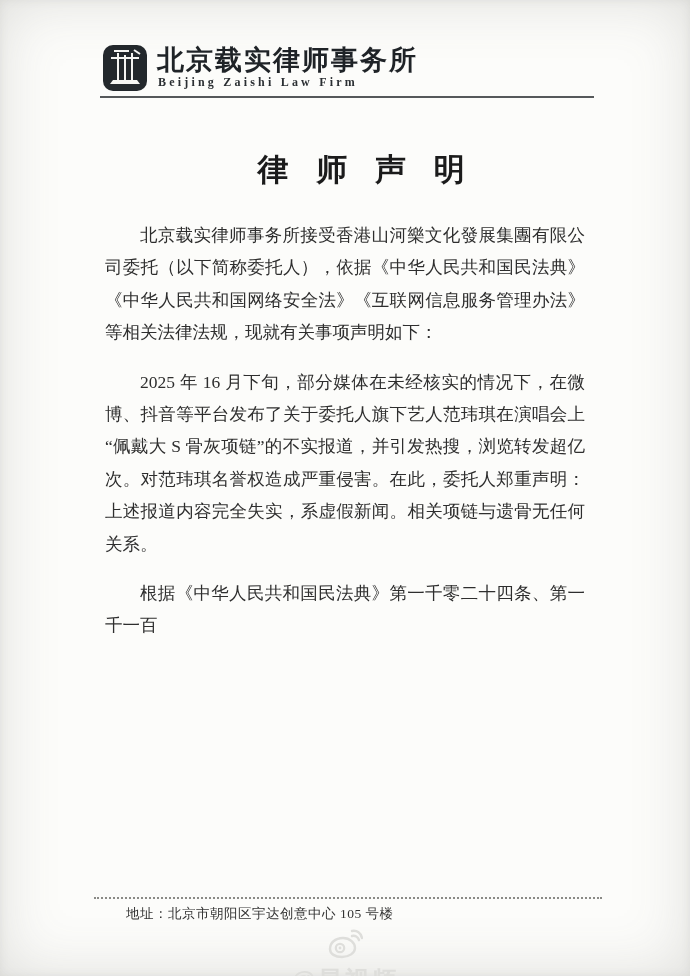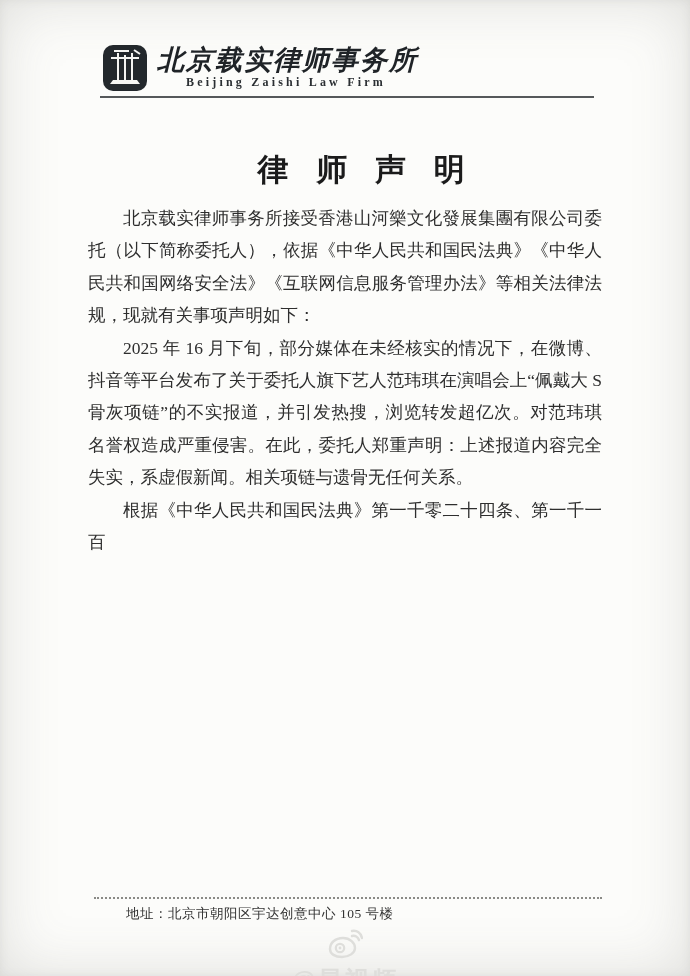--- a/index.html
+++ b/index.html
@@ -14,45 +14,43 @@
     box-shadow:inset 0 0 60px rgba(90,90,85,.18), inset 0 0 8px rgba(120,120,115,.12);
   }
   
   .logo{
     position:absolute;left:103px;top:45px;width:44px;height:46px;
   }
   .firm-cn{
     position:absolute;left:157px;top:42px;
     font-size:27px;font-weight:bold;letter-spacing:2px;color:#1f2327;
     white-space:nowrap;
-    font-style:italic;
   }
   .firm-en{
     position:absolute;left:158px;top:75px;
     font-size:12px;font-weight:bold;letter-spacing:3.2px;color:#2b2f33;
     white-space:nowrap;
-    margin-left:28px;
   }
   .header-rule{
     position:absolute;left:100px;top:96px;width:494px;height:2px;
     background:#55585a;
   }
   
   .doc-title{
     position:absolute;left:0;top:133px;width:100%;
     text-align:center;font-size:31px;font-weight:bold;
     letter-spacing:10px;text-indent:10px;color:#1b1b1b;
     margin:16px;
   }
   
   .body-text{
     position:absolute;left:88px;top:202px;width:514px;
   }
   .body-text p{
-    margin:0;text-indent:2em;
+    margin:17px;text-indent:2em;
     font-size:17.5px;line-height:32.4px;
     text-align:justify;color:#2e2e2e;
   }
   
   .footer-rule{
     position:absolute;left:94px;top:897px;width:508px;height:0;
     border-top:2px dotted #8a8a86;
   }
   .address{
     position:absolute;left:126px;top:905px;

